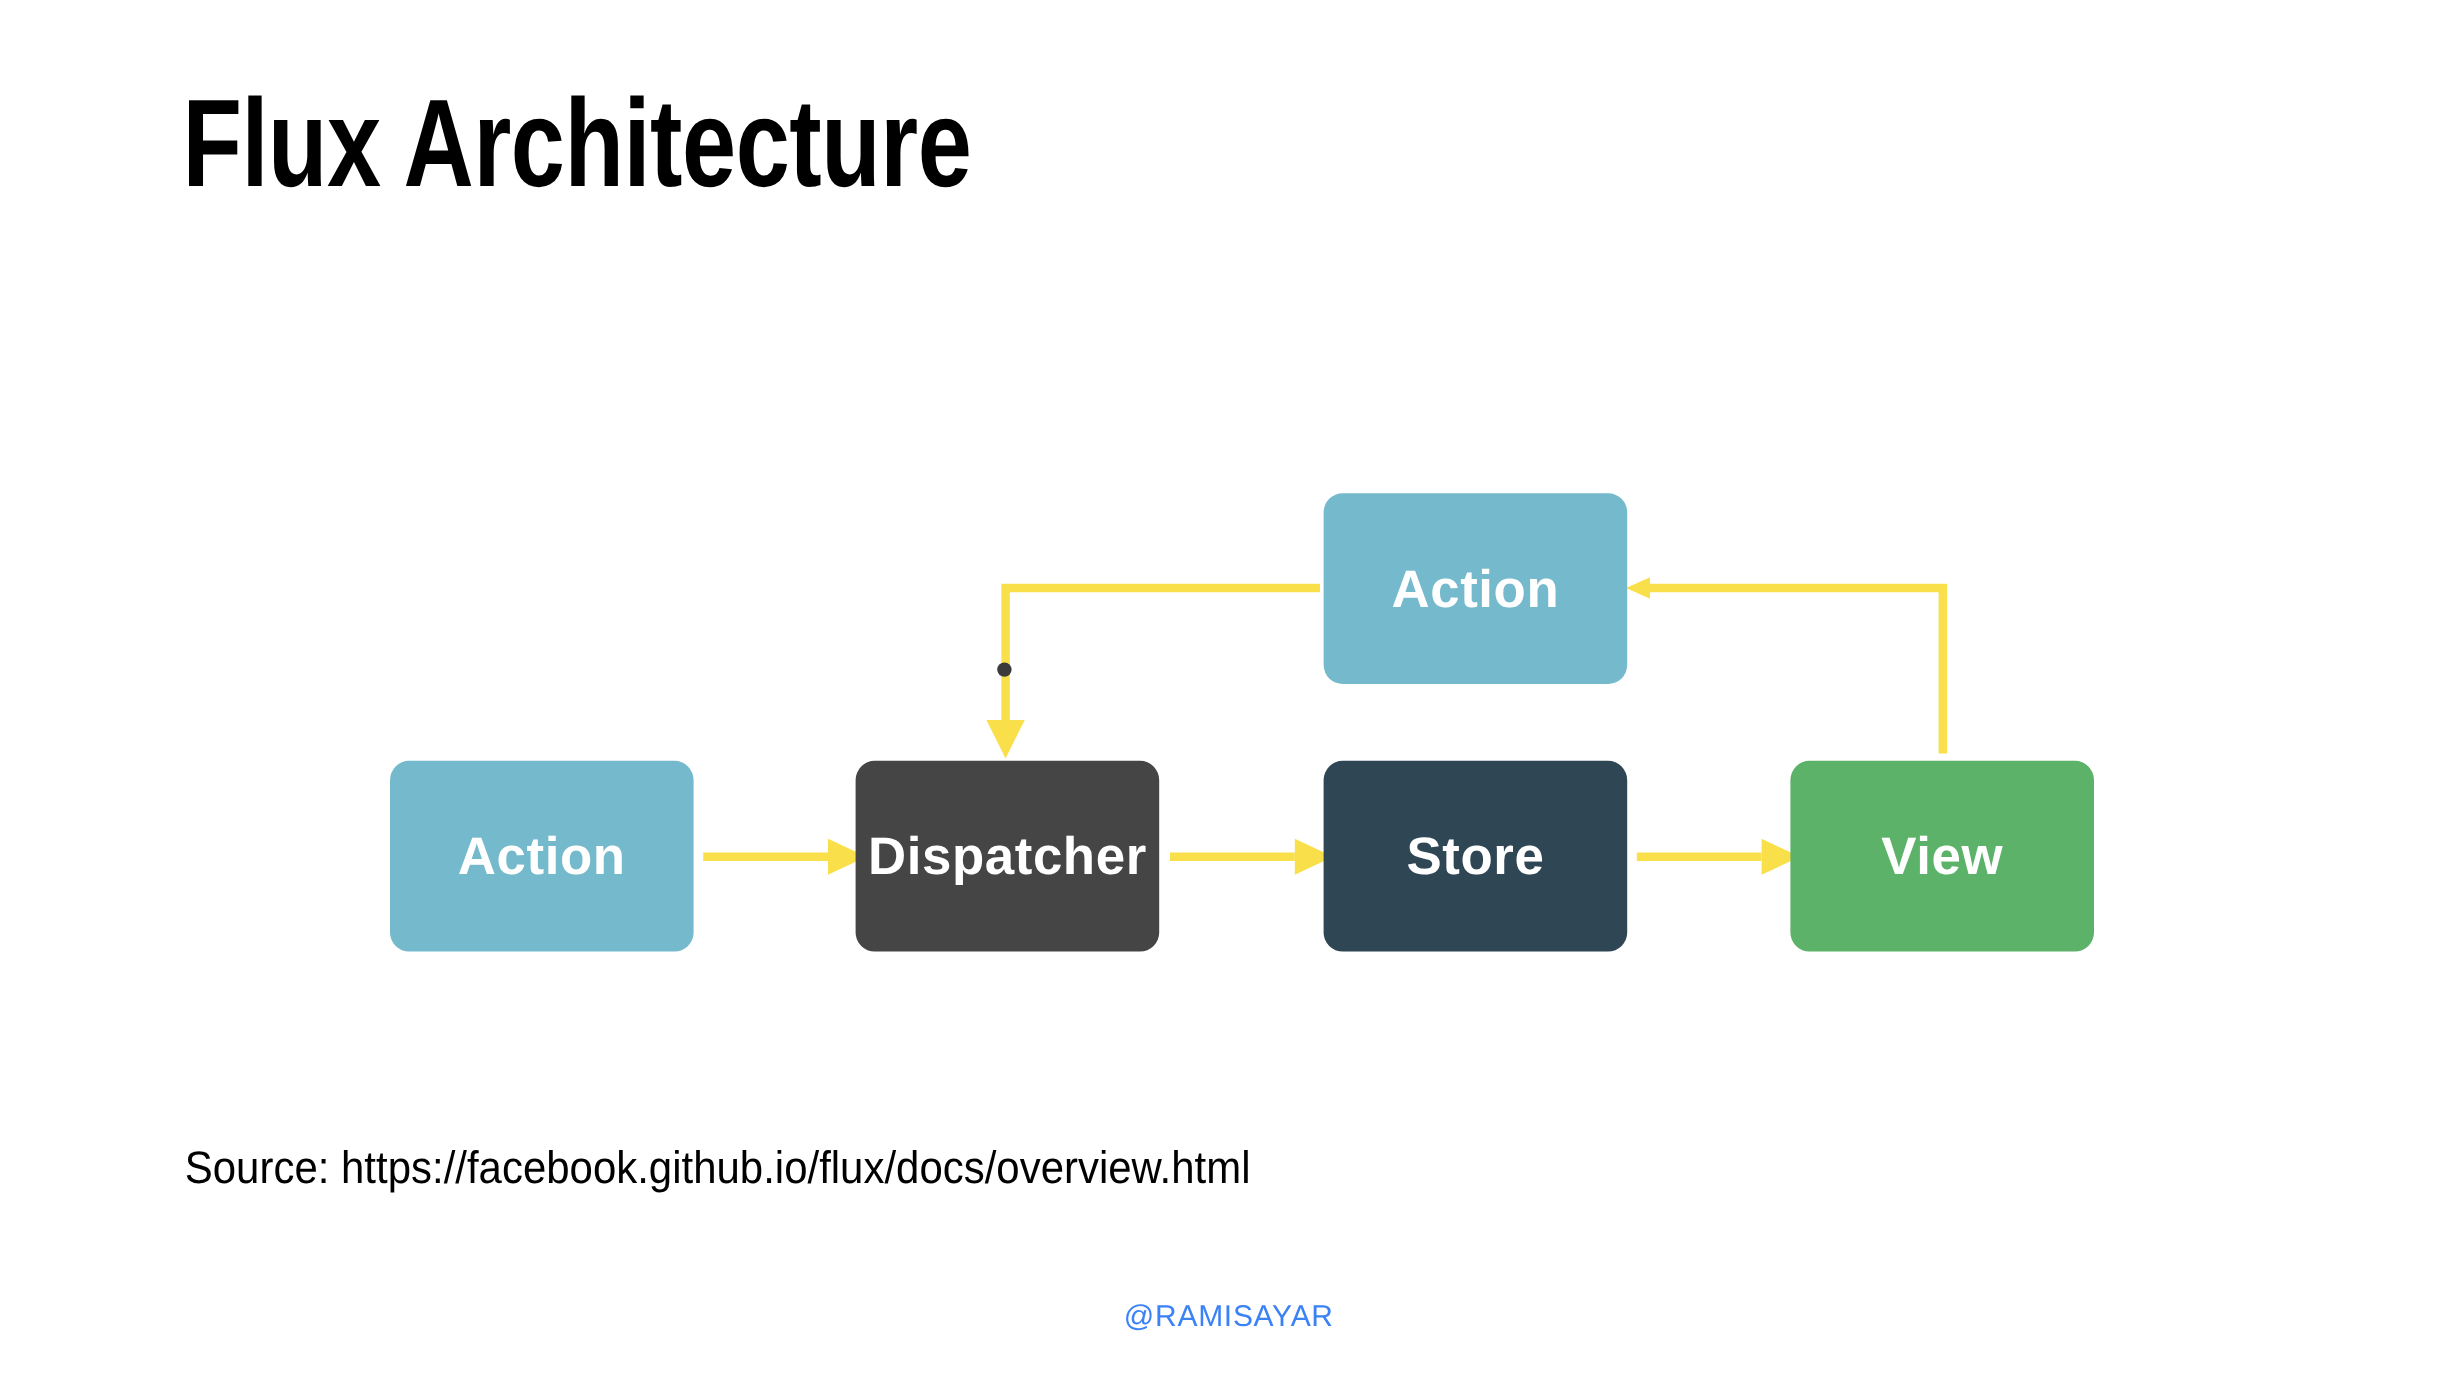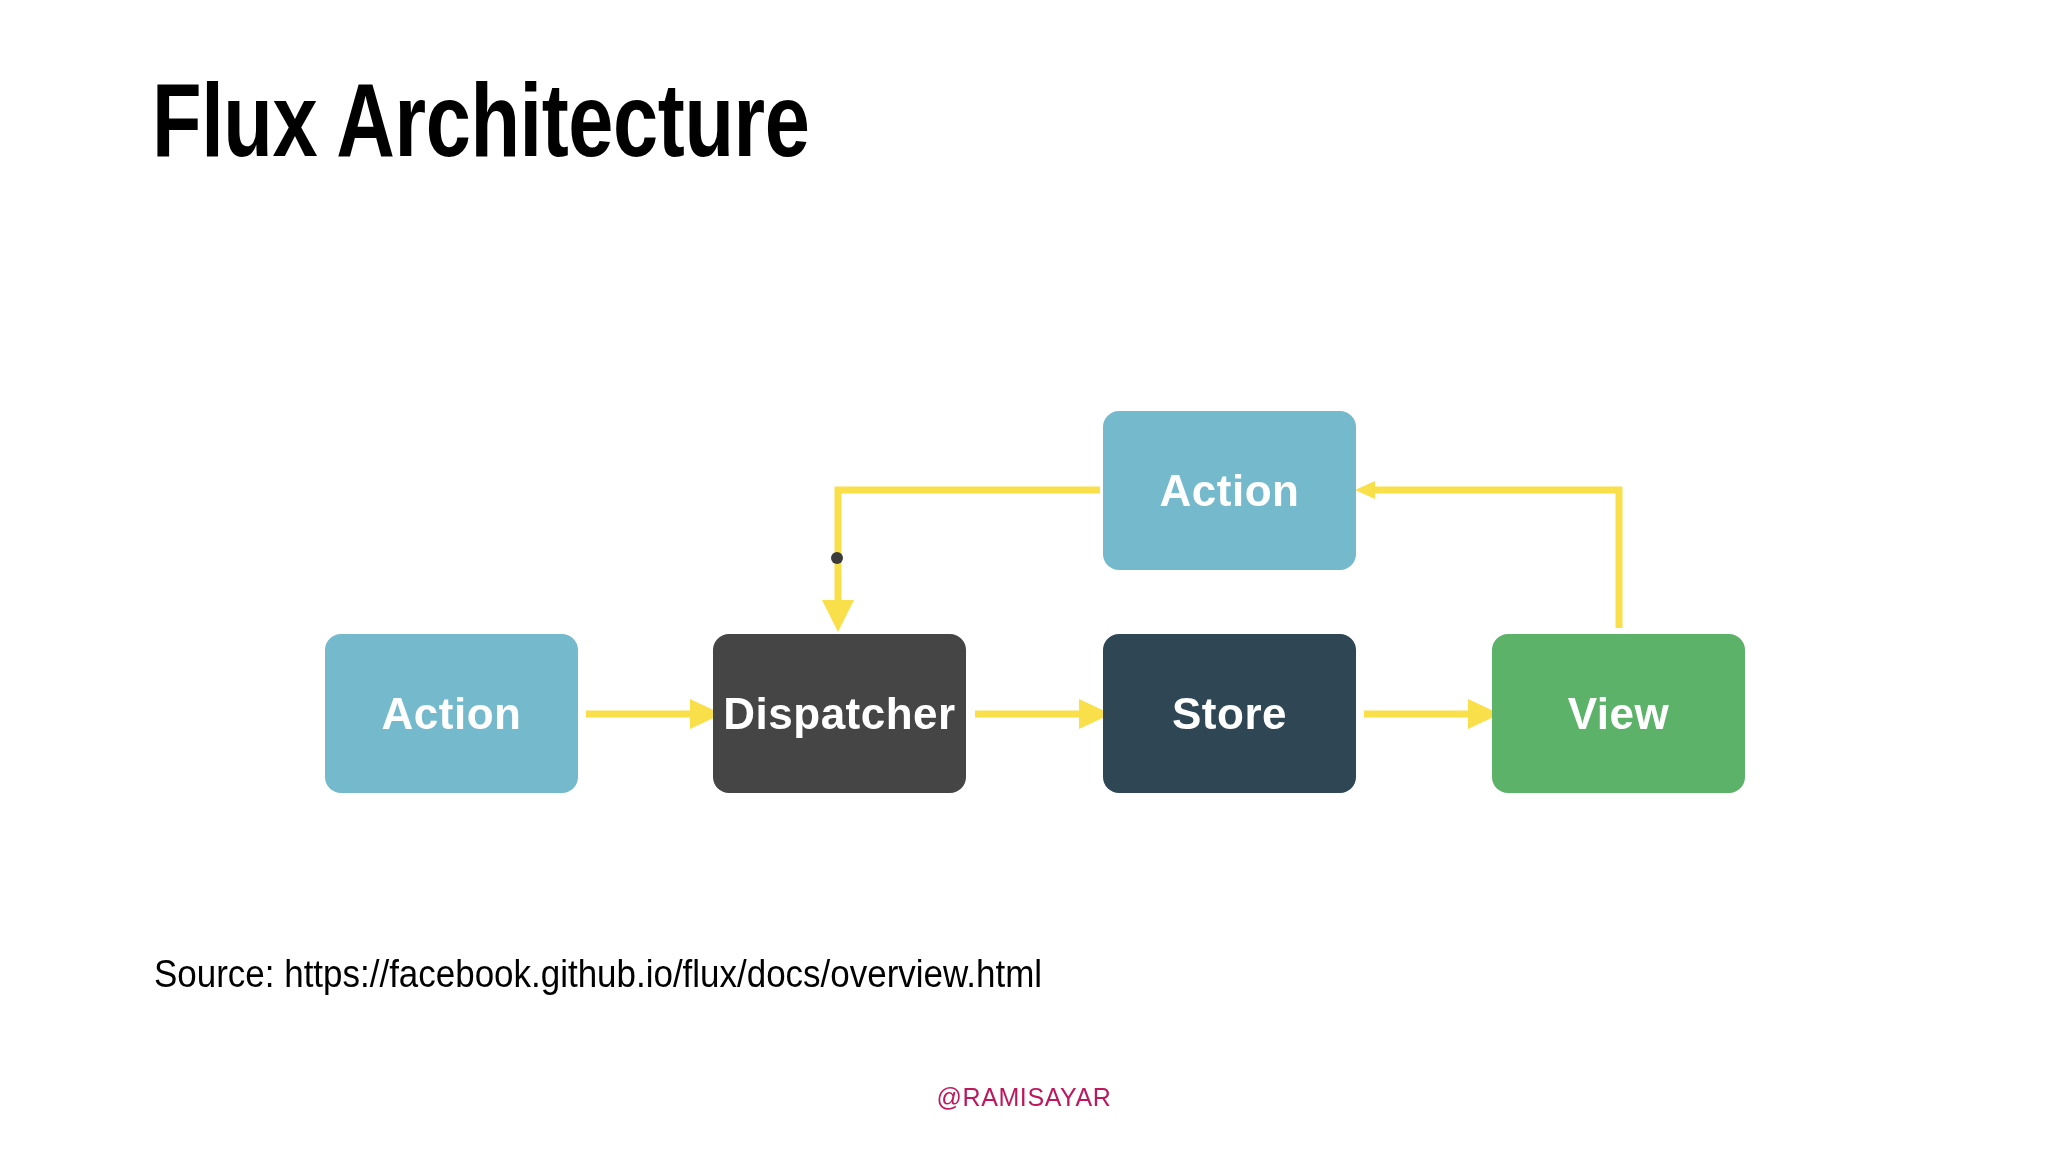--- a/index.html
+++ b/index.html
@@ -89,21 +89,21 @@
   
   .footer-handle {
     position: absolute;
     left: 0;
     top: 1083px;
     width: 2048px;
     text-align: center;
     font-family: "Liberation Sans", sans-serif;
     font-size: 25px;
     letter-spacing: 0.6px;
-    color: #be185d;
+    color: #3b82f6;
   }
 </style>
 </head>
 <body>
 
 <div class="slide-title">Flux Architecture</div>
 
 <div class="diagram">
   <svg viewBox="0 0 2048 1152" xmlns="http://www.w3.org/2000/svg" aria-hidden="true">
 

